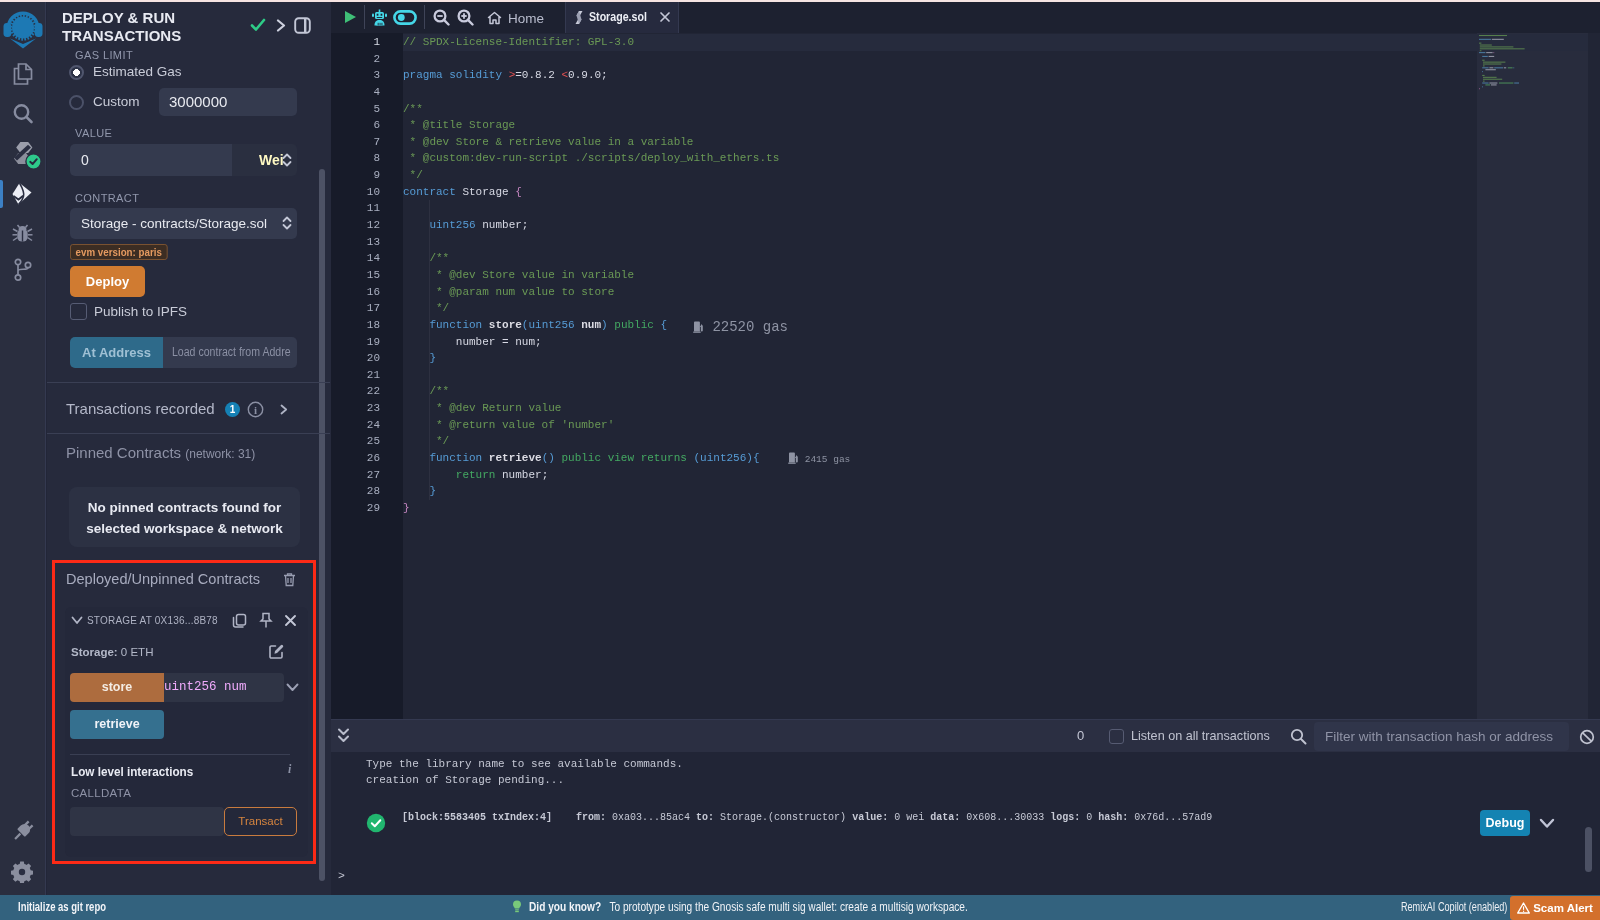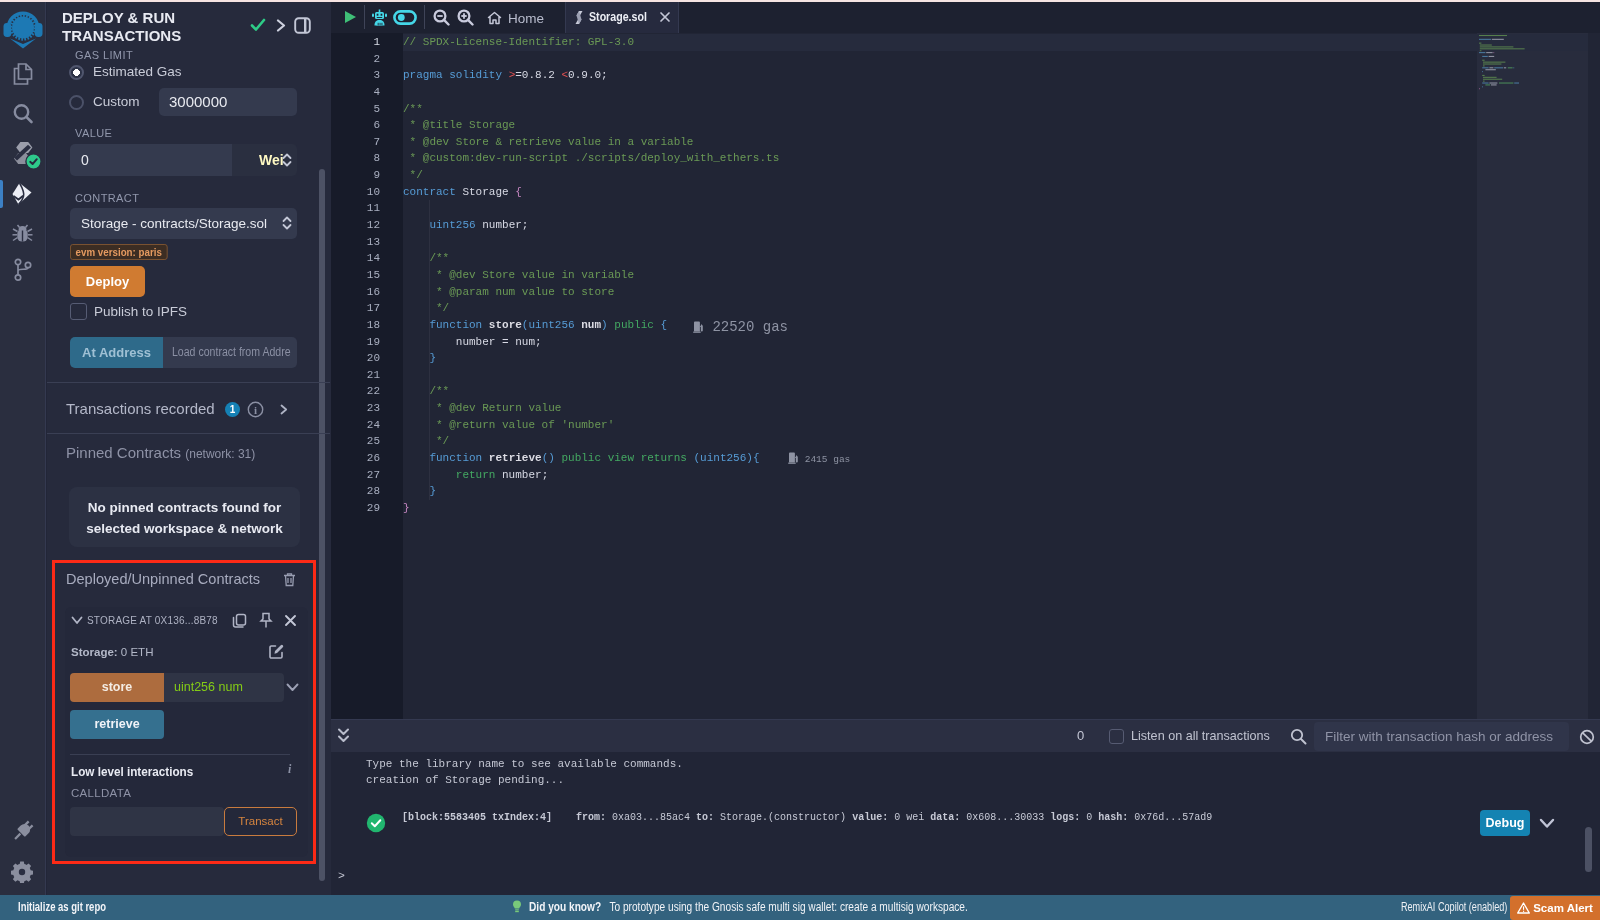--- a/index.html
+++ b/index.html
@@ -208,21 +208,21 @@
 </svg>
 <svg class="abs" style="left:284px; top:614px;" width="13" height="13" viewBox="0 0 13 13">
   <path d="M2 2 L11 11 M11 2 L2 11" stroke="#c3c7d6" stroke-width="1.9" stroke-linecap="round"></path>
 </svg>
 <div class="abs" style="left:71px; top:646px; font-size:11.5px; color:#b3b8c8;"><b>Storage:</b> 0 ETH</div>
 <svg class="abs" style="left:269px; top:644px;" width="15" height="15" viewBox="0 0 15 15">
   <path d="M13 8.5 V12.7 A1.3 1.3 0 0 1 11.7 14 H2.3 A1.3 1.3 0 0 1 1 12.7 V3.3 A1.3 1.3 0 0 1 2.3 2 H6.5" fill="none" stroke="#b0b4c5" stroke-width="1.6" stroke-linecap="round"></path>
   <path d="M5.5 9.8 L6 7 L11.8 1.2 A1.3 1.3 0 0 1 13.8 3.2 L8 9 Z" fill="#b0b4c5"></path>
 </svg>
 <div class="abs" style="left:70px; top:673px; width:94px; height:29px; background:#ad6c3e; border-radius:4px 0 0 4px; color:#f4ece4; font-size:12.5px; font-weight:bold; text-align:center; line-height:29px;">store</div>
-<div class="abs" style="left:164px; top:673px; width:120px; height:29px; background:#2f3445; border-radius:0 4px 4px 0; color:#84cc16; font-size:12.5px; line-height:29px; padding-left:10px;">uint256 num</div>
+<div class="abs" style="left:164px; top:673px; width:120px; height:29px; background:#2f3445; border-radius:0 4px 4px 0; color:#f0abfc; font-size:12.5px; line-height:29px; padding-left:0;font-family:Liberation Mono, monospace;">uint256 num</div>
 <svg class="abs" style="left:286px; top:683px;" width="13" height="9" viewBox="0 0 13 9">
   <path d="M1.5 1.5 L6.5 7 L11.5 1.5" fill="none" stroke="#9ca0b4" stroke-width="1.9" stroke-linecap="round" stroke-linejoin="round"></path>
 </svg>
 <div class="abs" style="left:70px; top:710px; width:94px; height:29px; background:#35708f; border-radius:4px; color:#f0f3f8; font-size:12.5px; font-weight:bold; text-align:center; line-height:29px;">retrieve</div>
 <div class="abs" style="left:70px; top:754px; width:220px; height:1px; background:#3a3f53;"></div>
 <div class="abs" style="left:71px; top:764px; color:#e8eaf2; font-size:13px; font-weight:bold; transform:scaleX(0.9); transform-origin:left top;">Low level interactions</div>
 <div class="abs" style="left:288px; top:762px; color:#8b90a4; font-size:12px; font-family:'Liberation Serif',serif; font-style:italic; font-weight:bold;">i</div>
 <div class="abs" style="left:71px; top:787px; color:#8e92a6; font-size:11.5px; letter-spacing:0.3px;">CALLDATA</div>
 <div class="abs" style="left:70px; top:807px; width:154px; height:29px; background:#2f3445; border-radius:4px;"></div>
 <div class="abs" style="left:224px; top:807px; width:73px; height:29px; border:1px solid #c87b3e; border-radius:5px; color:#d6853f; font-size:11.5px; text-align:center; line-height:27px;">Transact</div>

